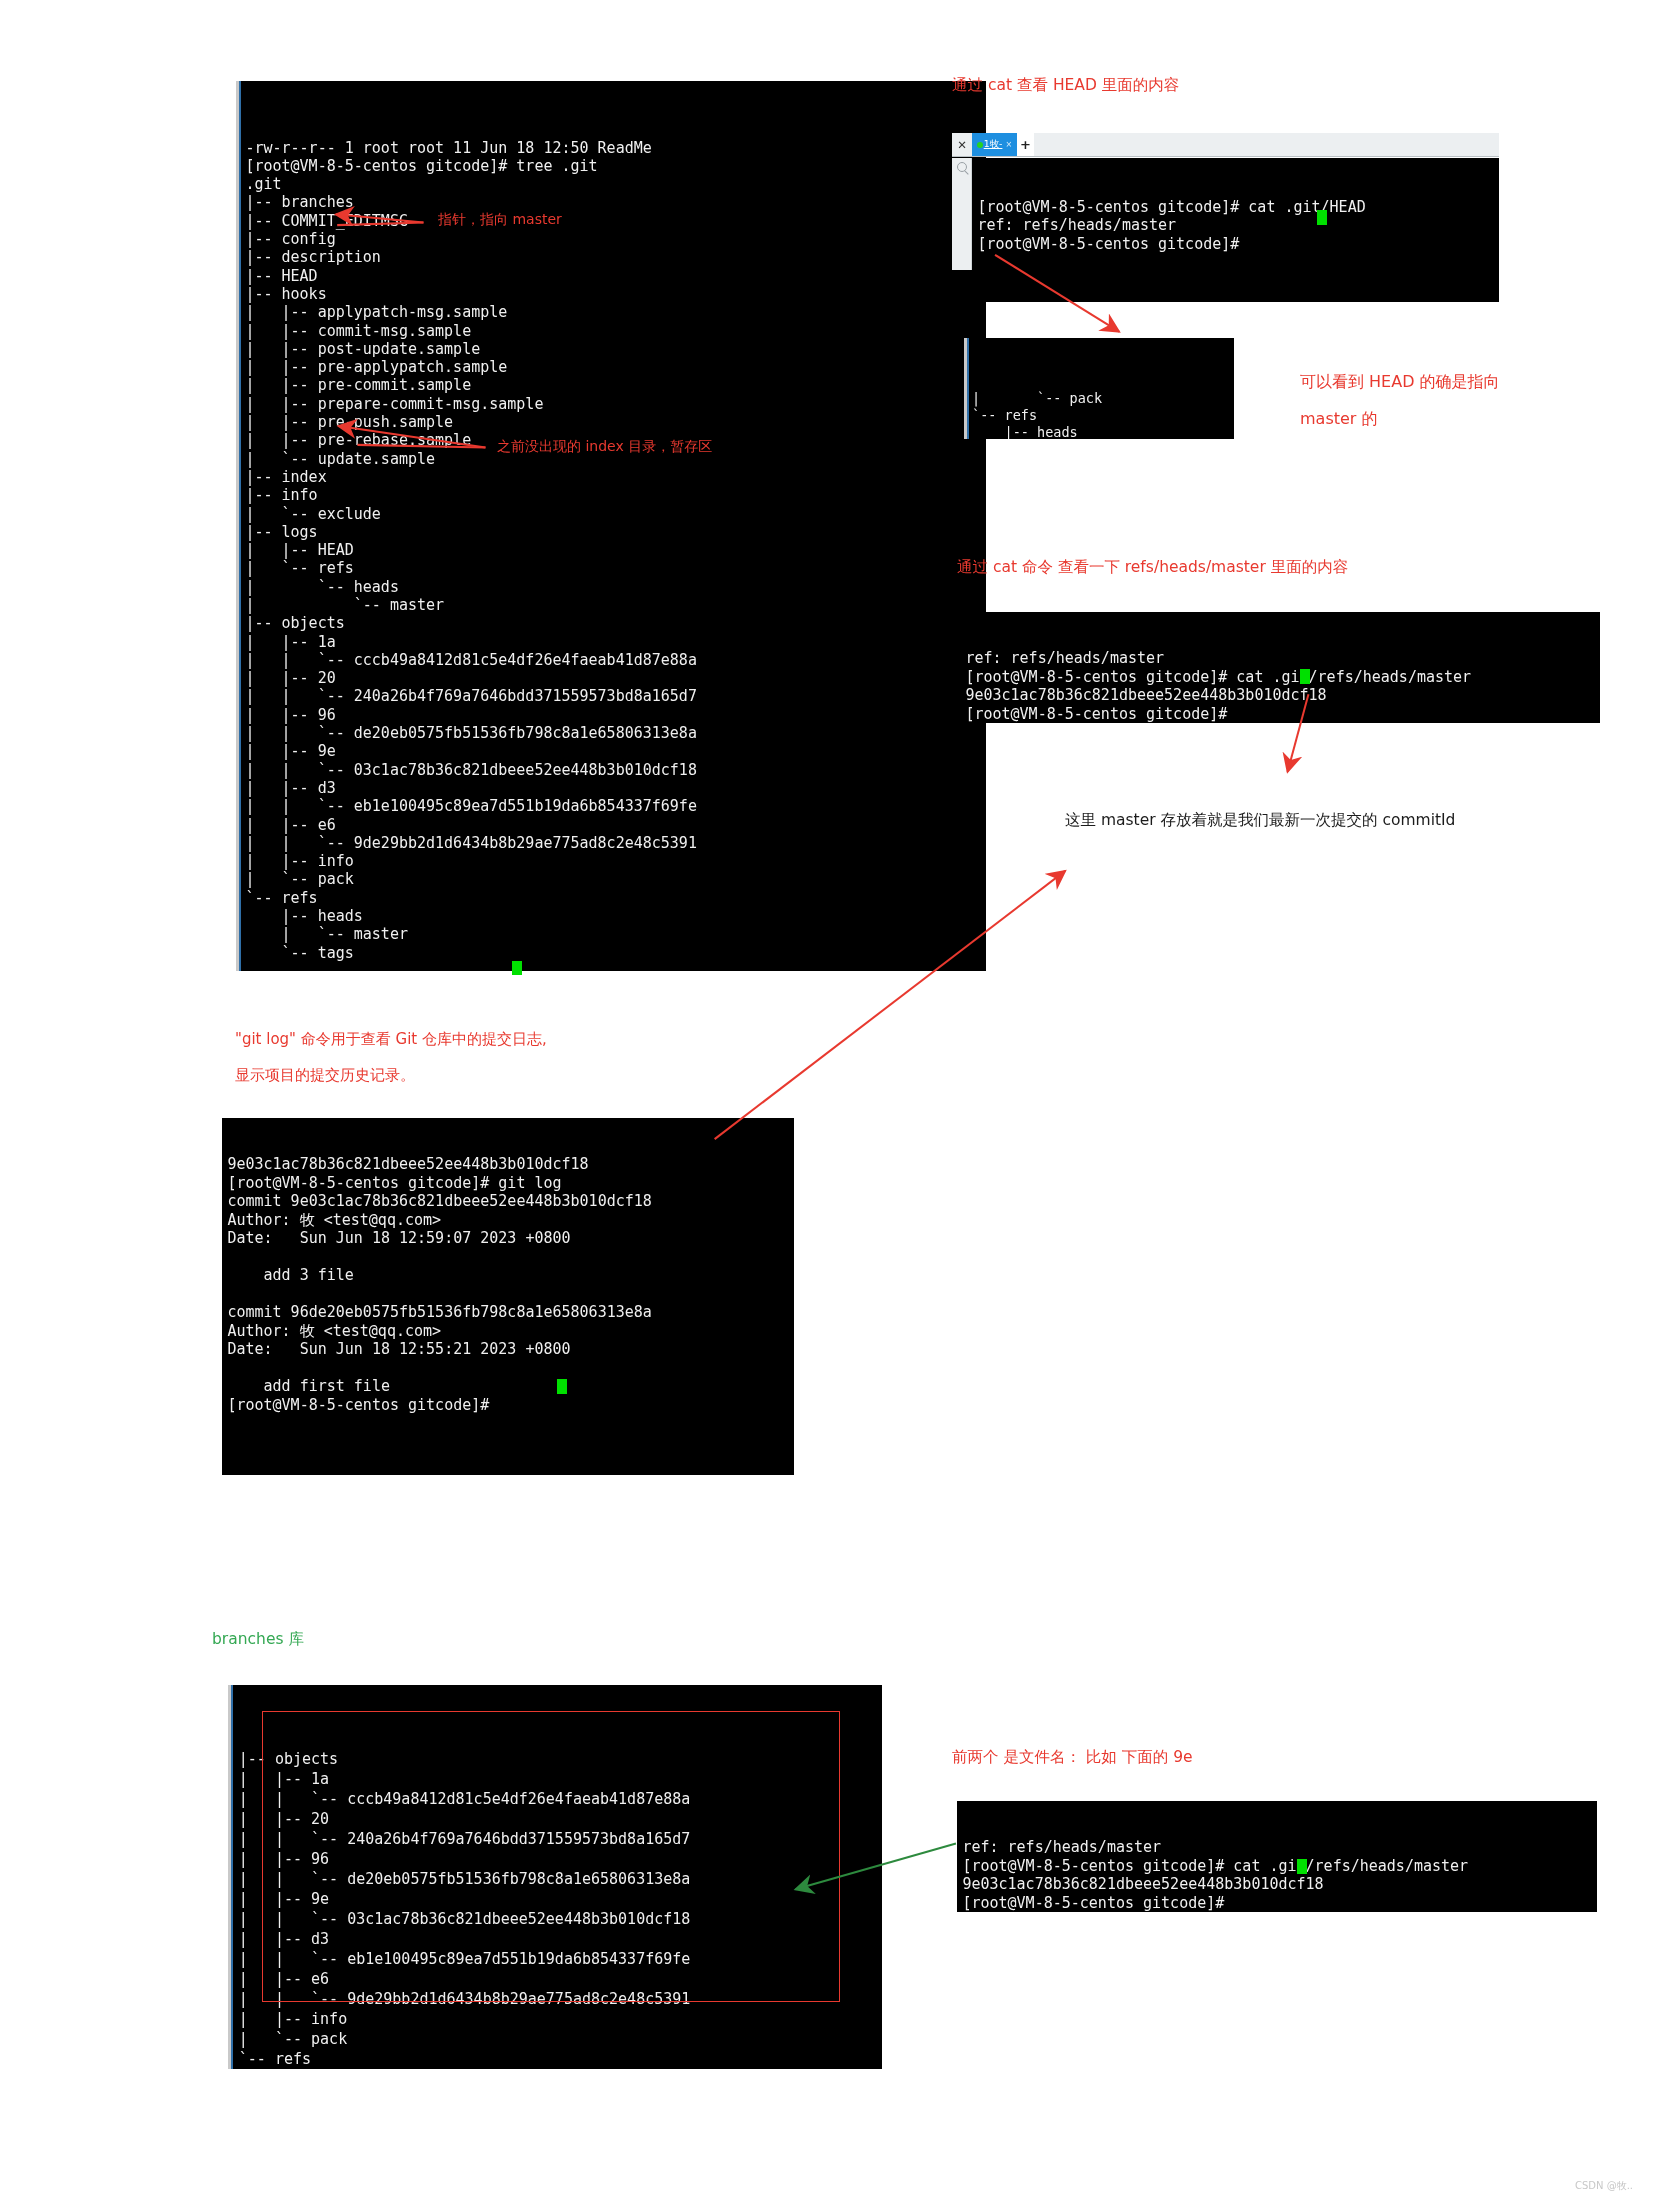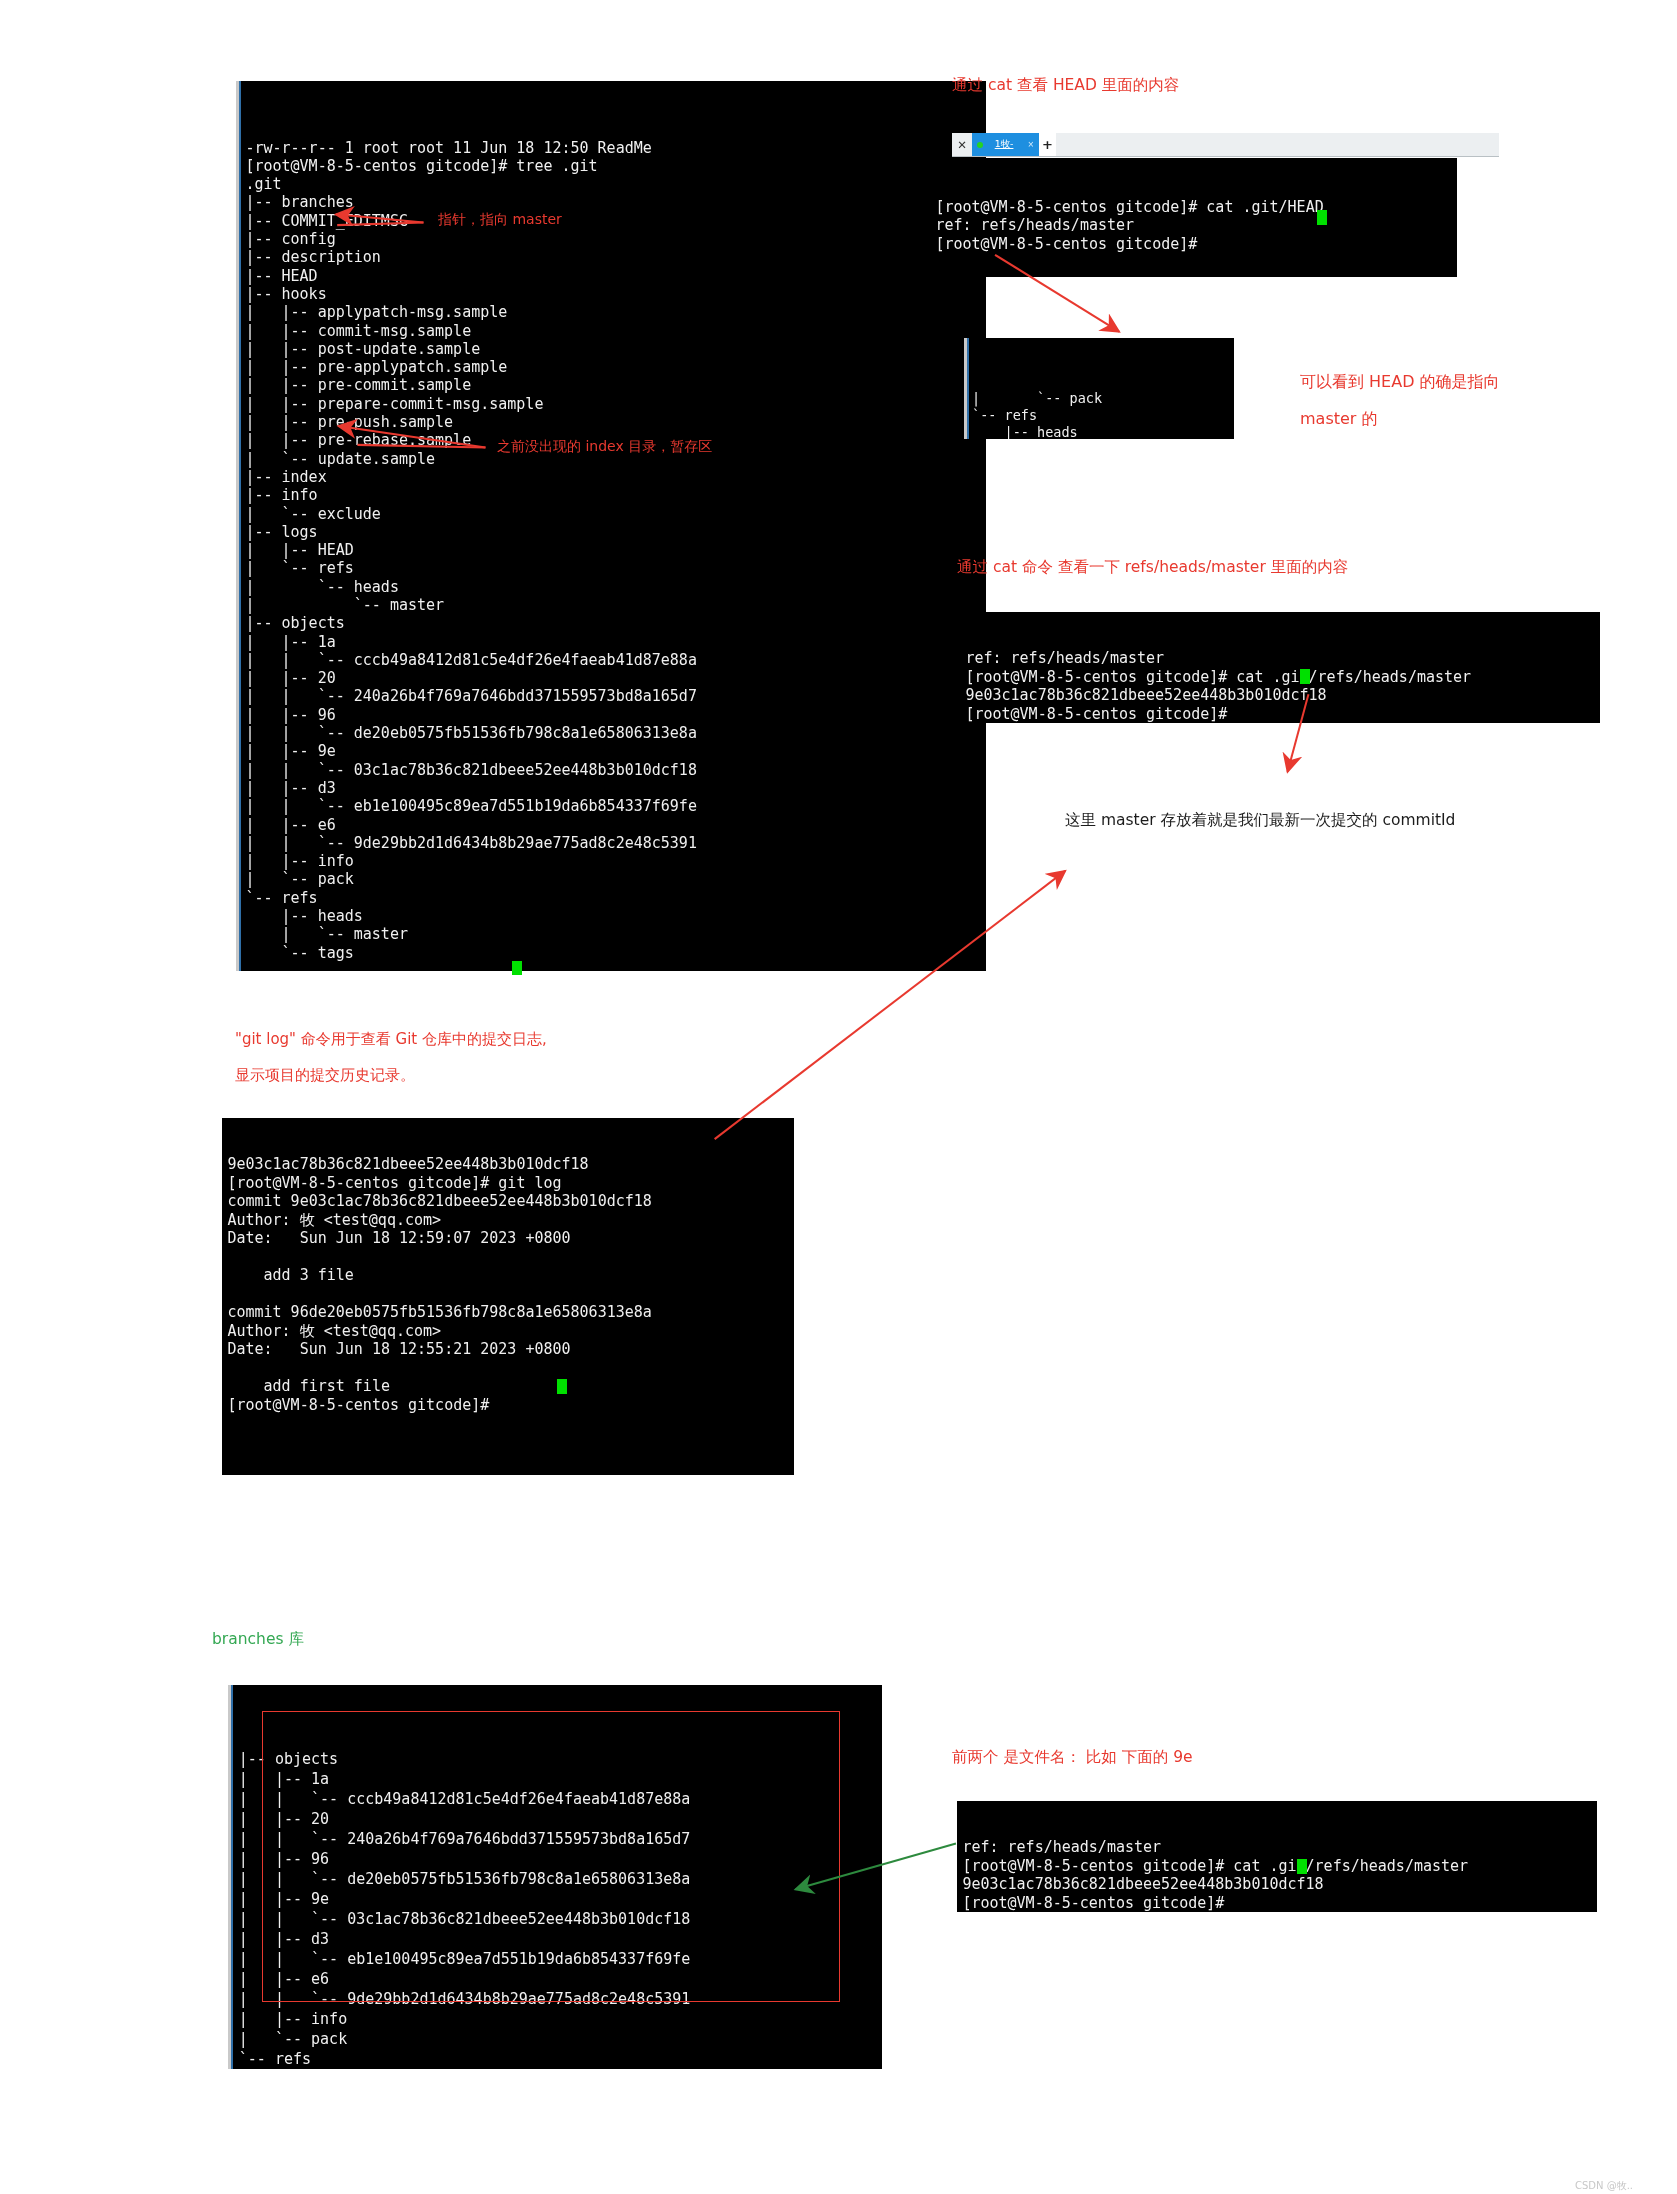--- a/index.html
+++ b/index.html
@@ -77,21 +77,21 @@
     font-family: "DejaVu Sans", "Liberation Sans", sans-serif;
     font-size: 11.5px;
     font-weight: bold;
     color: #333;
   }
   .tabbar .tab {
     background: #1e8fe0;
     color: #ffffff;
     display: flex;
     align-items: center;
-    gap: 12px;
+    gap: 1px;
     padding: 0 4.7px;
     font-family: "DejaVu Sans", "Liberation Sans", sans-serif;
     font-size: 9.4px;
   }
   .tabbar .tab .dot {
     width: 6px; height: 6px; border-radius: 50%;
     background: #26d321;
     display: inline-block;
   }
   .tabbar .tab .label { text-decoration: underline; }
@@ -208,21 +208,21 @@
       <span class="label">1牧-</span>
       <span class="xmark">×</span>
     </div>
     <div class="plus">+</div>
   </div>
 
   <div class="sidegutter" style="left:952px; top:158px; width:20px; height:112px;">
     <div class="magnifier"></div>
   </div>
 
-  <div class="term" style="left:930px; top:158px; width:527px; height:119px; font-size:15px; line-height:18.5px; padding:2.7px 0 0 5.4px;">
+  <div class="term" style="left:972px; top:158px; width:527px; height:144px; font-size:15px; line-height:18.5px; padding:2.7px 0 0 5.4px;">
     <pre>[root@VM-8-5-centos gitcode]# cat .git/HEAD
 ref: refs/heads/master
 [root@VM-8-5-centos gitcode]# </pre>
   </div>
   <div style="position:absolute; left:1317px; top:210px; width:10px; height:15px; background:#00e000;"></div>
 
   <div class="term" style="left:964px; top:338px; width:270px; height:101px; font-size:13.5px; line-height:17px; padding:1.3px 0 0 8px;">
     <div class="scrollstrip"></div>
     <pre>|       `-- pack
 `-- refs

